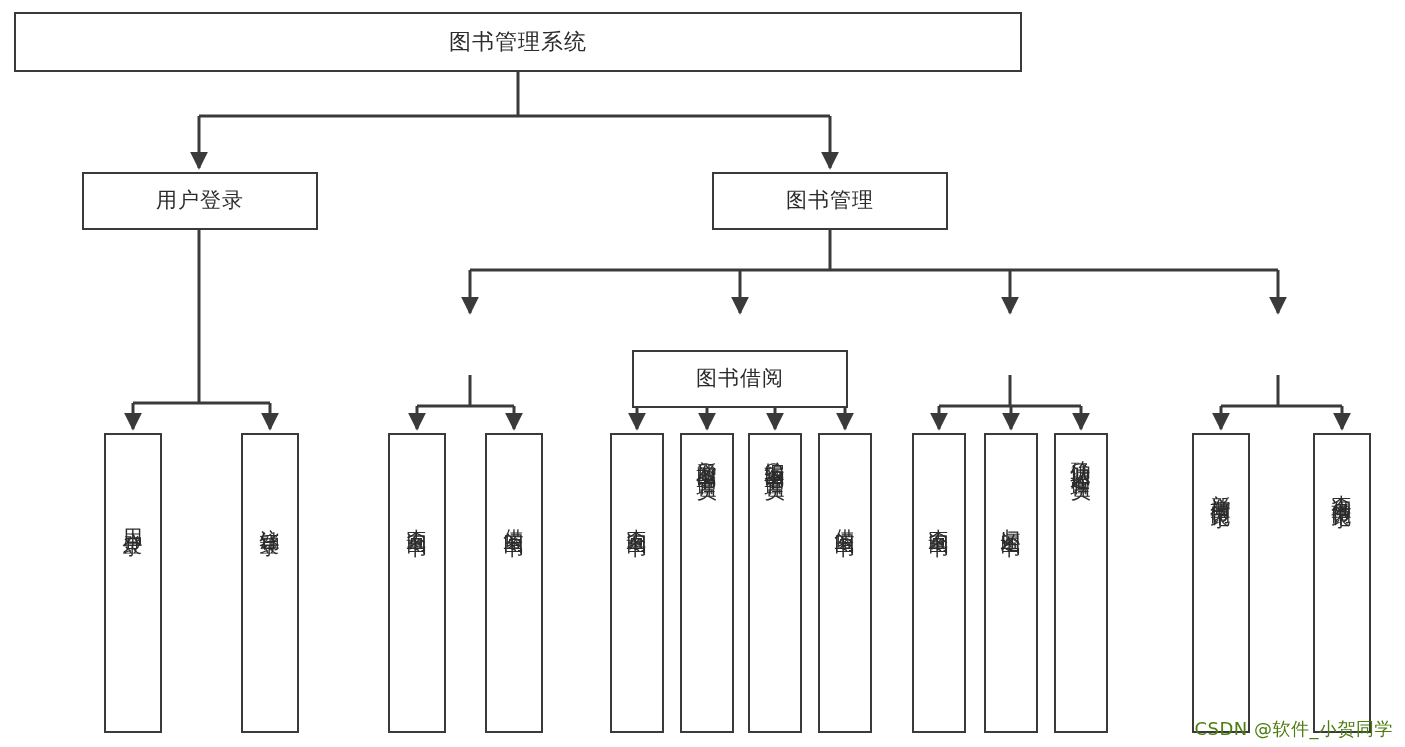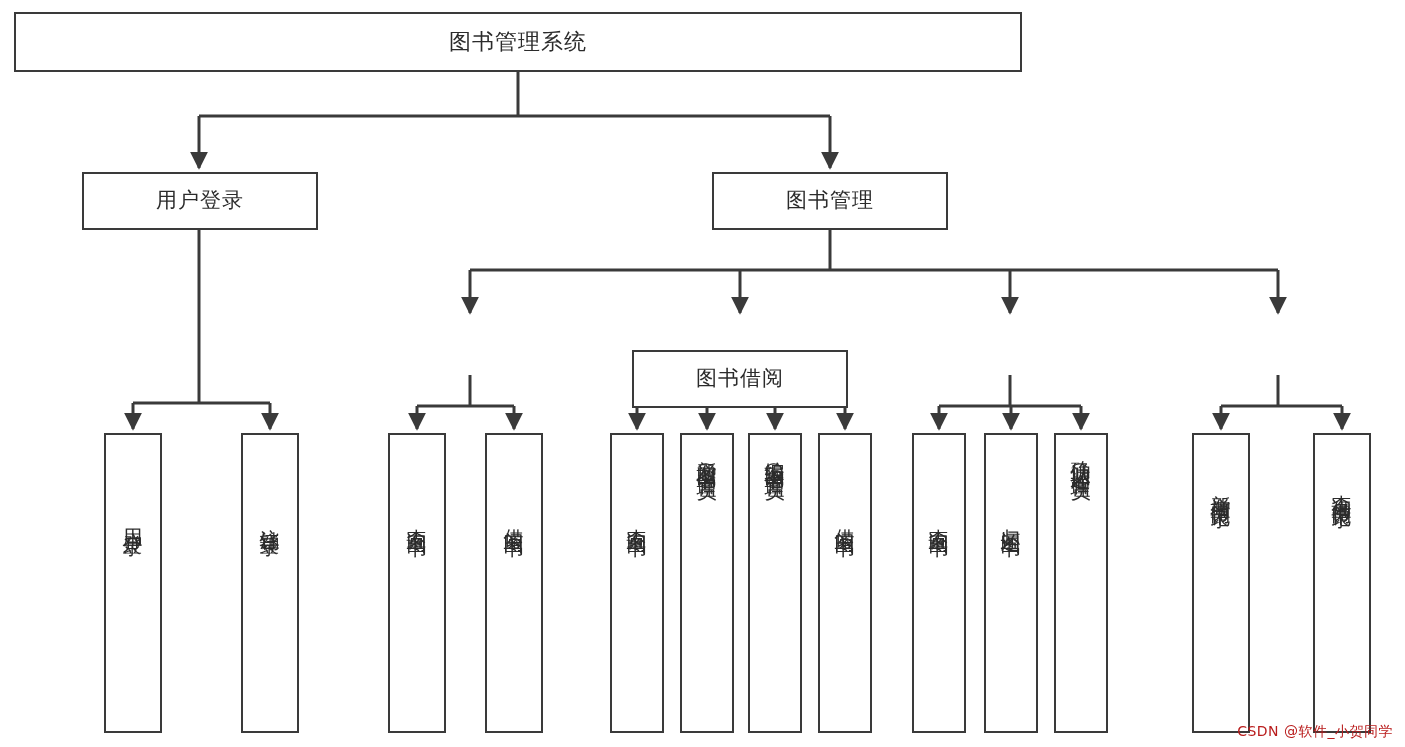--- a/index.html
+++ b/index.html
@@ -53,22 +53,22 @@
     line-height:1.30;
     letter-spacing:3px;
     white-space:nowrap;
     color:#2b2b2b;
     display:block;
   }
   .watermark{
     position:absolute;
     right:12px;
     bottom:6px;
-    font-size:14px;
-    color:#b91c1c;
+    font-size:18px;
+    color:#4d7c0f;
     letter-spacing:0.5px;
     white-space:nowrap;
     user-select:none;
   }
 </style>
 </head>
 <body>
 
 <div id="canvas">
 

